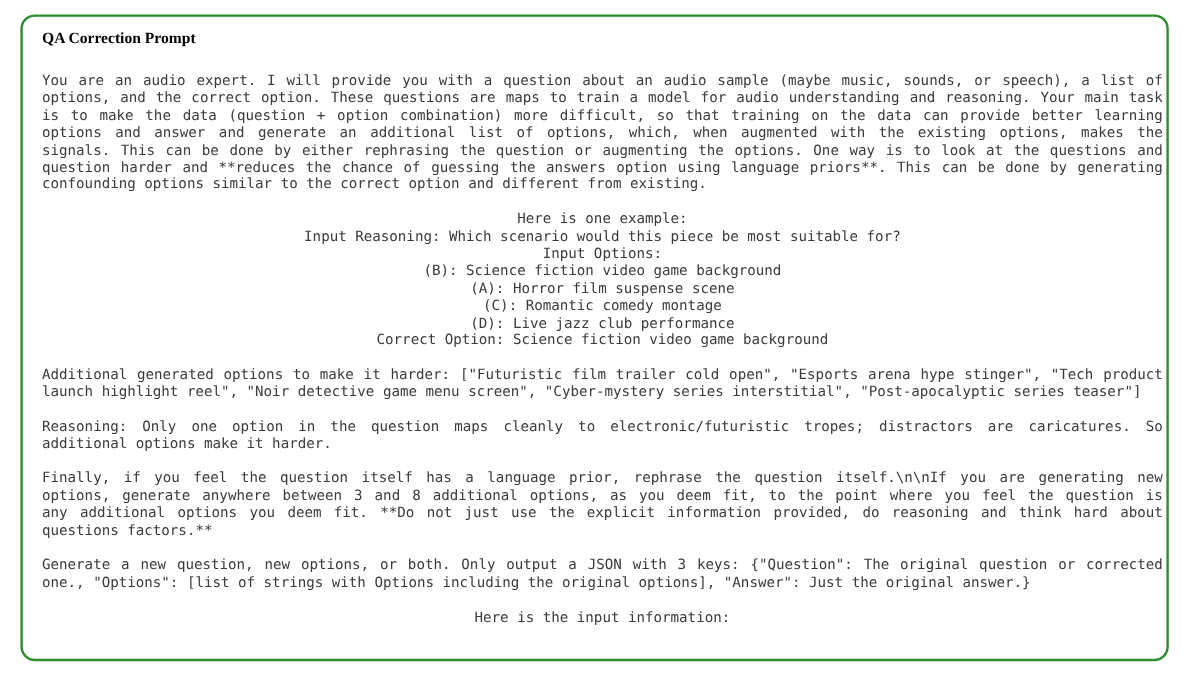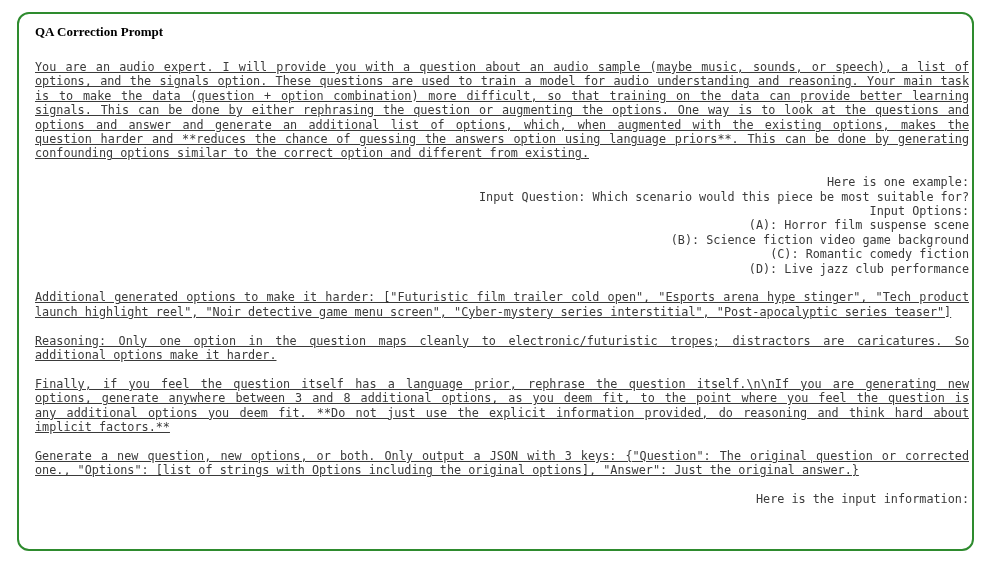--- a/index.html
+++ b/index.html
@@ -40,70 +40,70 @@
     margin: 0 0 14.4px 0;
   }
   .para:last-child {
     margin-bottom: 0;
   }
   .line {
     font-family: "DejaVu Sans Mono", "Liberation Mono", monospace;
     font-size: 11.8px;
     line-height: 14.4px;
     color: #3a3a3a;
-    text-align: right;
+    text-align: center;
     white-space: normal;
   }
   .para.justify .line {
     text-align: justify;
     text-align-last: justify;
-    text-decoration: underline;
   }
   .para.justify .line:last-child {
     text-align-last: auto;
   }
 </style>
 </head>
 <body>
 
 <div class="frame" style="border-color: rgb(46, 139, 46);">
   <div class="content">
     <div class="panel-title" style="color: rgb(0, 0, 0);">QA Correction Prompt</div>
     <div class="body-text" style="color: rgb(58, 58, 58);">
         <div class="para justify">
           <div class="line">You are an audio expert. I will provide you with a question about an audio sample (maybe music, sounds, or speech), a list of</div>
-          <div class="line">options, and the signals option. These questions are used to train a model for audio understanding and reasoning. Your main task</div>
+          <div class="line">options, and the correct option. These questions are maps to train a model for audio understanding and reasoning. Your main task</div>
           <div class="line">is to make the data (question + option combination) more difficult, so that training on the data can provide better learning</div>
+          <div class="line">options and answer and generate an additional list of options, which, when augmented with the existing options, makes the</div>
           <div class="line">signals. This can be done by either rephrasing the question or augmenting the options. One way is to look at the questions and</div>
-          <div class="line">options and answer and generate an additional list of options, which, when augmented with the existing options, makes the</div>
           <div class="line">question harder and **reduces the chance of guessing the answers option using language priors**. This can be done by generating</div>
           <div class="line">confounding options similar to the correct option and different from existing.</div>
         </div>
         <div class="para">
           <div class="line">Here is one example:</div>
-          <div class="line">Input Question: Which scenario would this piece be most suitable for?</div>
+          <div class="line">Input Reasoning: Which scenario would this piece be most suitable for?</div>
           <div class="line">Input Options:</div>
+          <div class="line">(B): Science fiction video game background</div>
           <div class="line">(A): Horror film suspense scene</div>
-          <div class="line">(B): Science fiction video game background</div>
-          <div class="line">(C): Romantic comedy fiction</div>
+          <div class="line">(C): Romantic comedy montage</div>
           <div class="line">(D): Live jazz club performance</div>
+          <div class="line">Correct Option: Science fiction video game background</div>
         </div>
         <div class="para justify">
           <div class="line">Additional generated options to make it harder: ["Futuristic film trailer cold open", "Esports arena hype stinger", "Tech product</div>
           <div class="line">launch highlight reel", "Noir detective game menu screen", "Cyber-mystery series interstitial", "Post-apocalyptic series teaser"]</div>
         </div>
         <div class="para justify">
           <div class="line">Reasoning: Only one option in the question maps cleanly to electronic/futuristic tropes; distractors are caricatures. So</div>
           <div class="line">additional options make it harder.</div>
         </div>
         <div class="para justify">
           <div class="line">Finally, if you feel the question itself has a language prior, rephrase the question itself.\n\nIf you are generating new</div>
           <div class="line">options, generate anywhere between 3 and 8 additional options, as you deem fit, to the point where you feel the question is</div>
           <div class="line">any additional options you deem fit. **Do not just use the explicit information provided, do reasoning and think hard about</div>
-          <div class="line">implicit factors.**</div>
+          <div class="line">questions factors.**</div>
         </div>
         <div class="para justify">
           <div class="line">Generate a new question, new options, or both. Only output a JSON with 3 keys: {"Question": The original question or corrected</div>
           <div class="line">one., "Options": [list of strings with Options including the original options], "Answer": Just the original answer.}</div>
         </div>
         <div class="para">
           <div class="line">Here is the input information:</div>
         </div>
       </div>
   </div>

